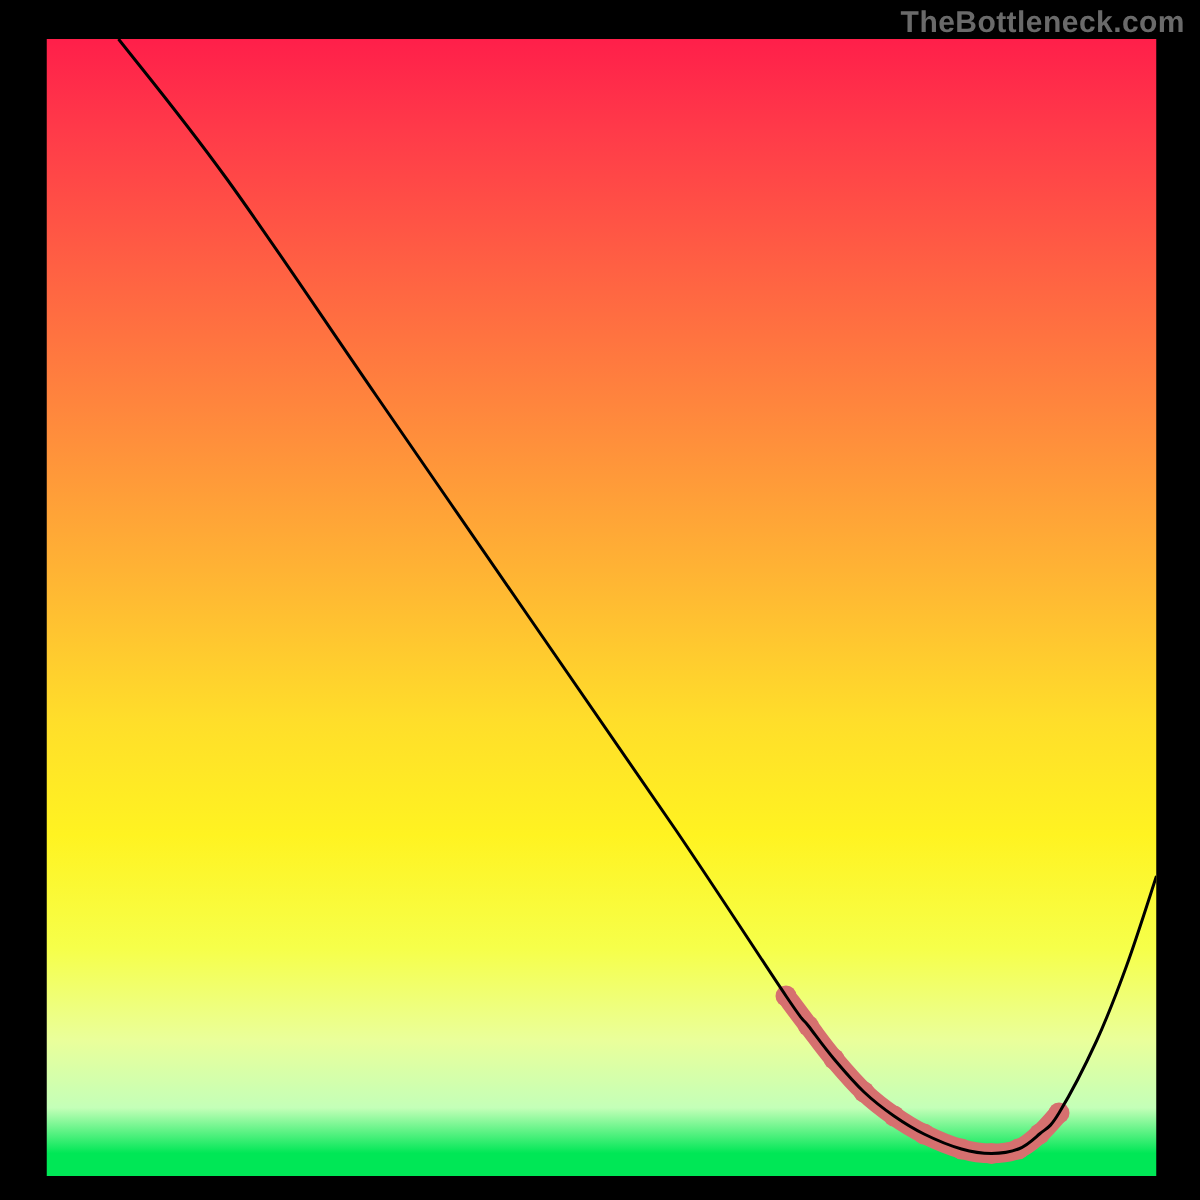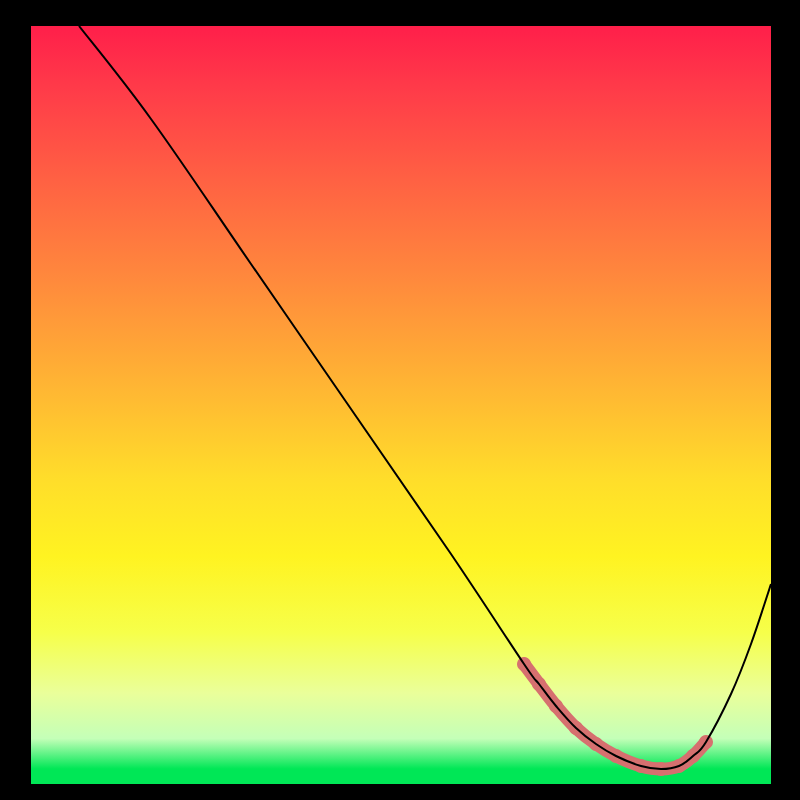--- a/index.html
+++ b/index.html
@@ -63,20 +63,21 @@
     top: 0;
     width: 100%;
     height: 100%;
   }
 </style>
 </head>
 <body>
 
 <div class="stage">
 
+  <div class="watermark">TheBottleneck.com</div>
 
   <div class="plot">
     <div class="gradient-bg"></div>
     <svg class="curve-layer" viewBox="0 0 740 758" preserveAspectRatio="none">
       <path id="highlight-path" fill="none" stroke="#d6706f" stroke-width="13" stroke-linecap="round" stroke-linejoin="round" d="M 493 638 C 495.7 641.6, 502.2 650.4, 508.0 658.0 C 513.8 665.6, 518.3 672.1, 525.0 680.0 C 531.7 687.9, 537.8 695.2, 545.0 702.0 C 552.2 708.8, 557.8 713.0, 565.0 718.0 C 572.2 723.0, 576.9 726.0, 585.0 730.0 C 593.1 734.0, 601.9 737.7, 610.0 740.0 C 618.1 742.3, 623.2 743.0, 630.0 743.0 C 636.8 743.0, 642.2 742.3, 648.0 740.0 C 653.8 737.7, 657.1 734.3, 662.0 730.0 C 666.9 725.7, 672.7 718.5, 675.0 716.0"></path>
       <g id="highlight-dots">
           <circle cx="493" cy="638" r="7" fill="#d6706f"></circle>
           <circle cx="508" cy="658" r="7" fill="#d6706f"></circle>
           <circle cx="525" cy="680" r="7" fill="#d6706f"></circle>
           <circle cx="545" cy="702" r="7" fill="#d6706f"></circle>

